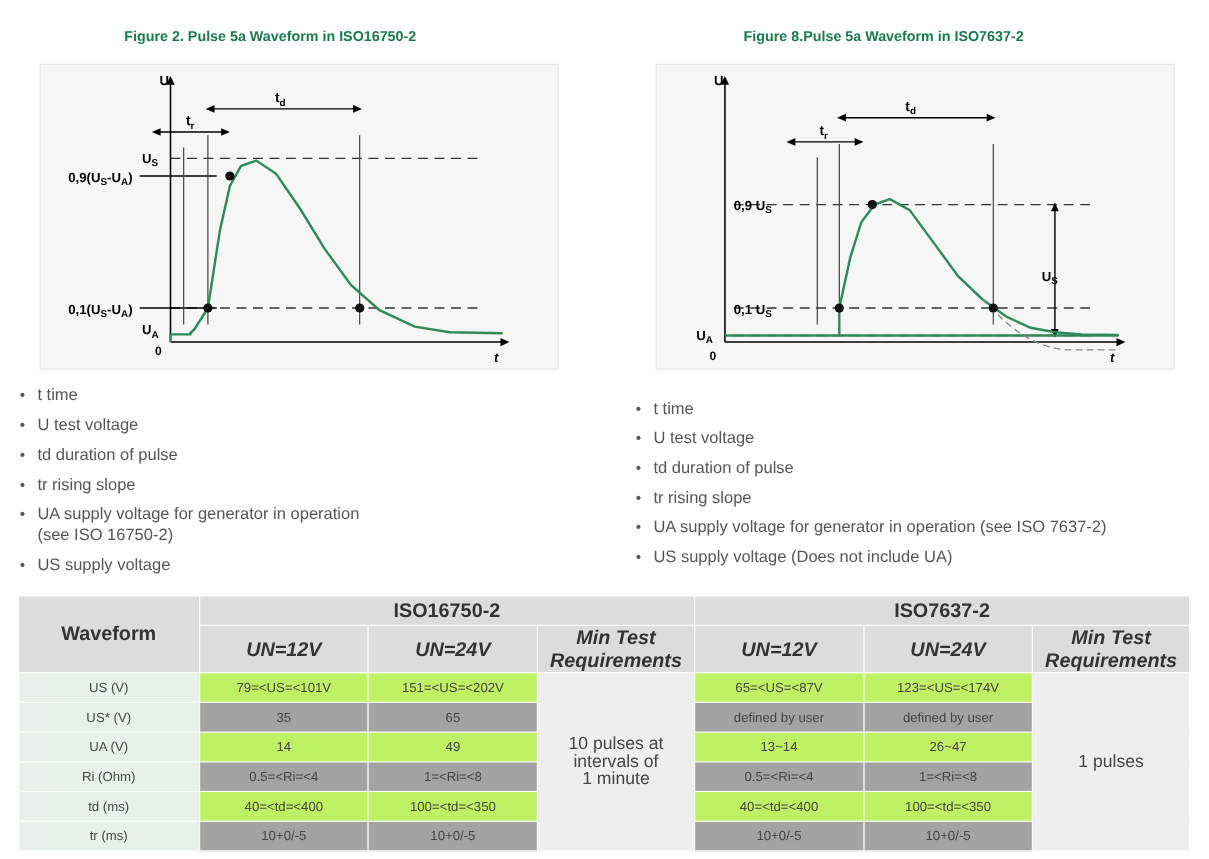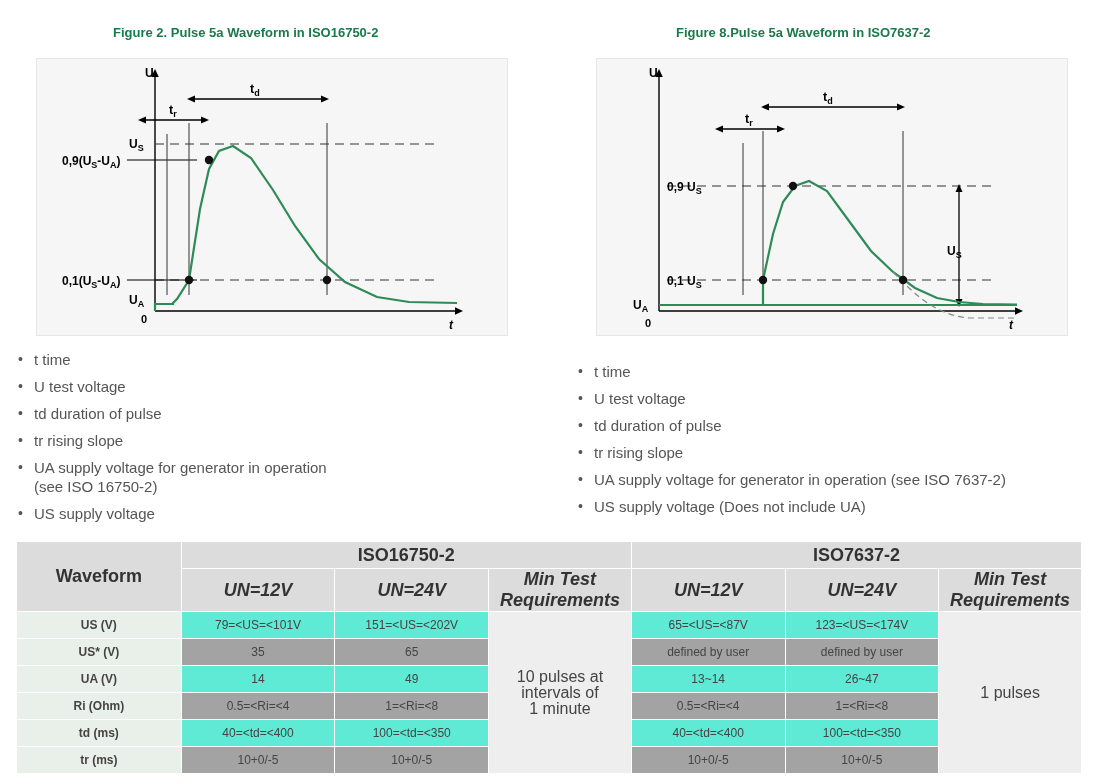--- a/index.html
+++ b/index.html
@@ -94,24 +94,23 @@
     font-weight: bold;
     font-size: 18px;
     color: #333333;
   }
   #param-table th.group { height: 26px; }
   #param-table th.sub { height: 32px; font-style: italic; }
   td.rowhead {
     background: #e9efe9;
     font-size: 12px;
     color: #444444;
-    font-weight: bold;
   }
   td.cell {
-    background: #5eead4;
+    background: #bef264;
   }
   td.cell.alt {
     background: #a3a3a3;
   }
   td.merged {
     background: #eeeeee;
     font-size: 16px;
     line-height: 16px;
     color: #444444;
   }

